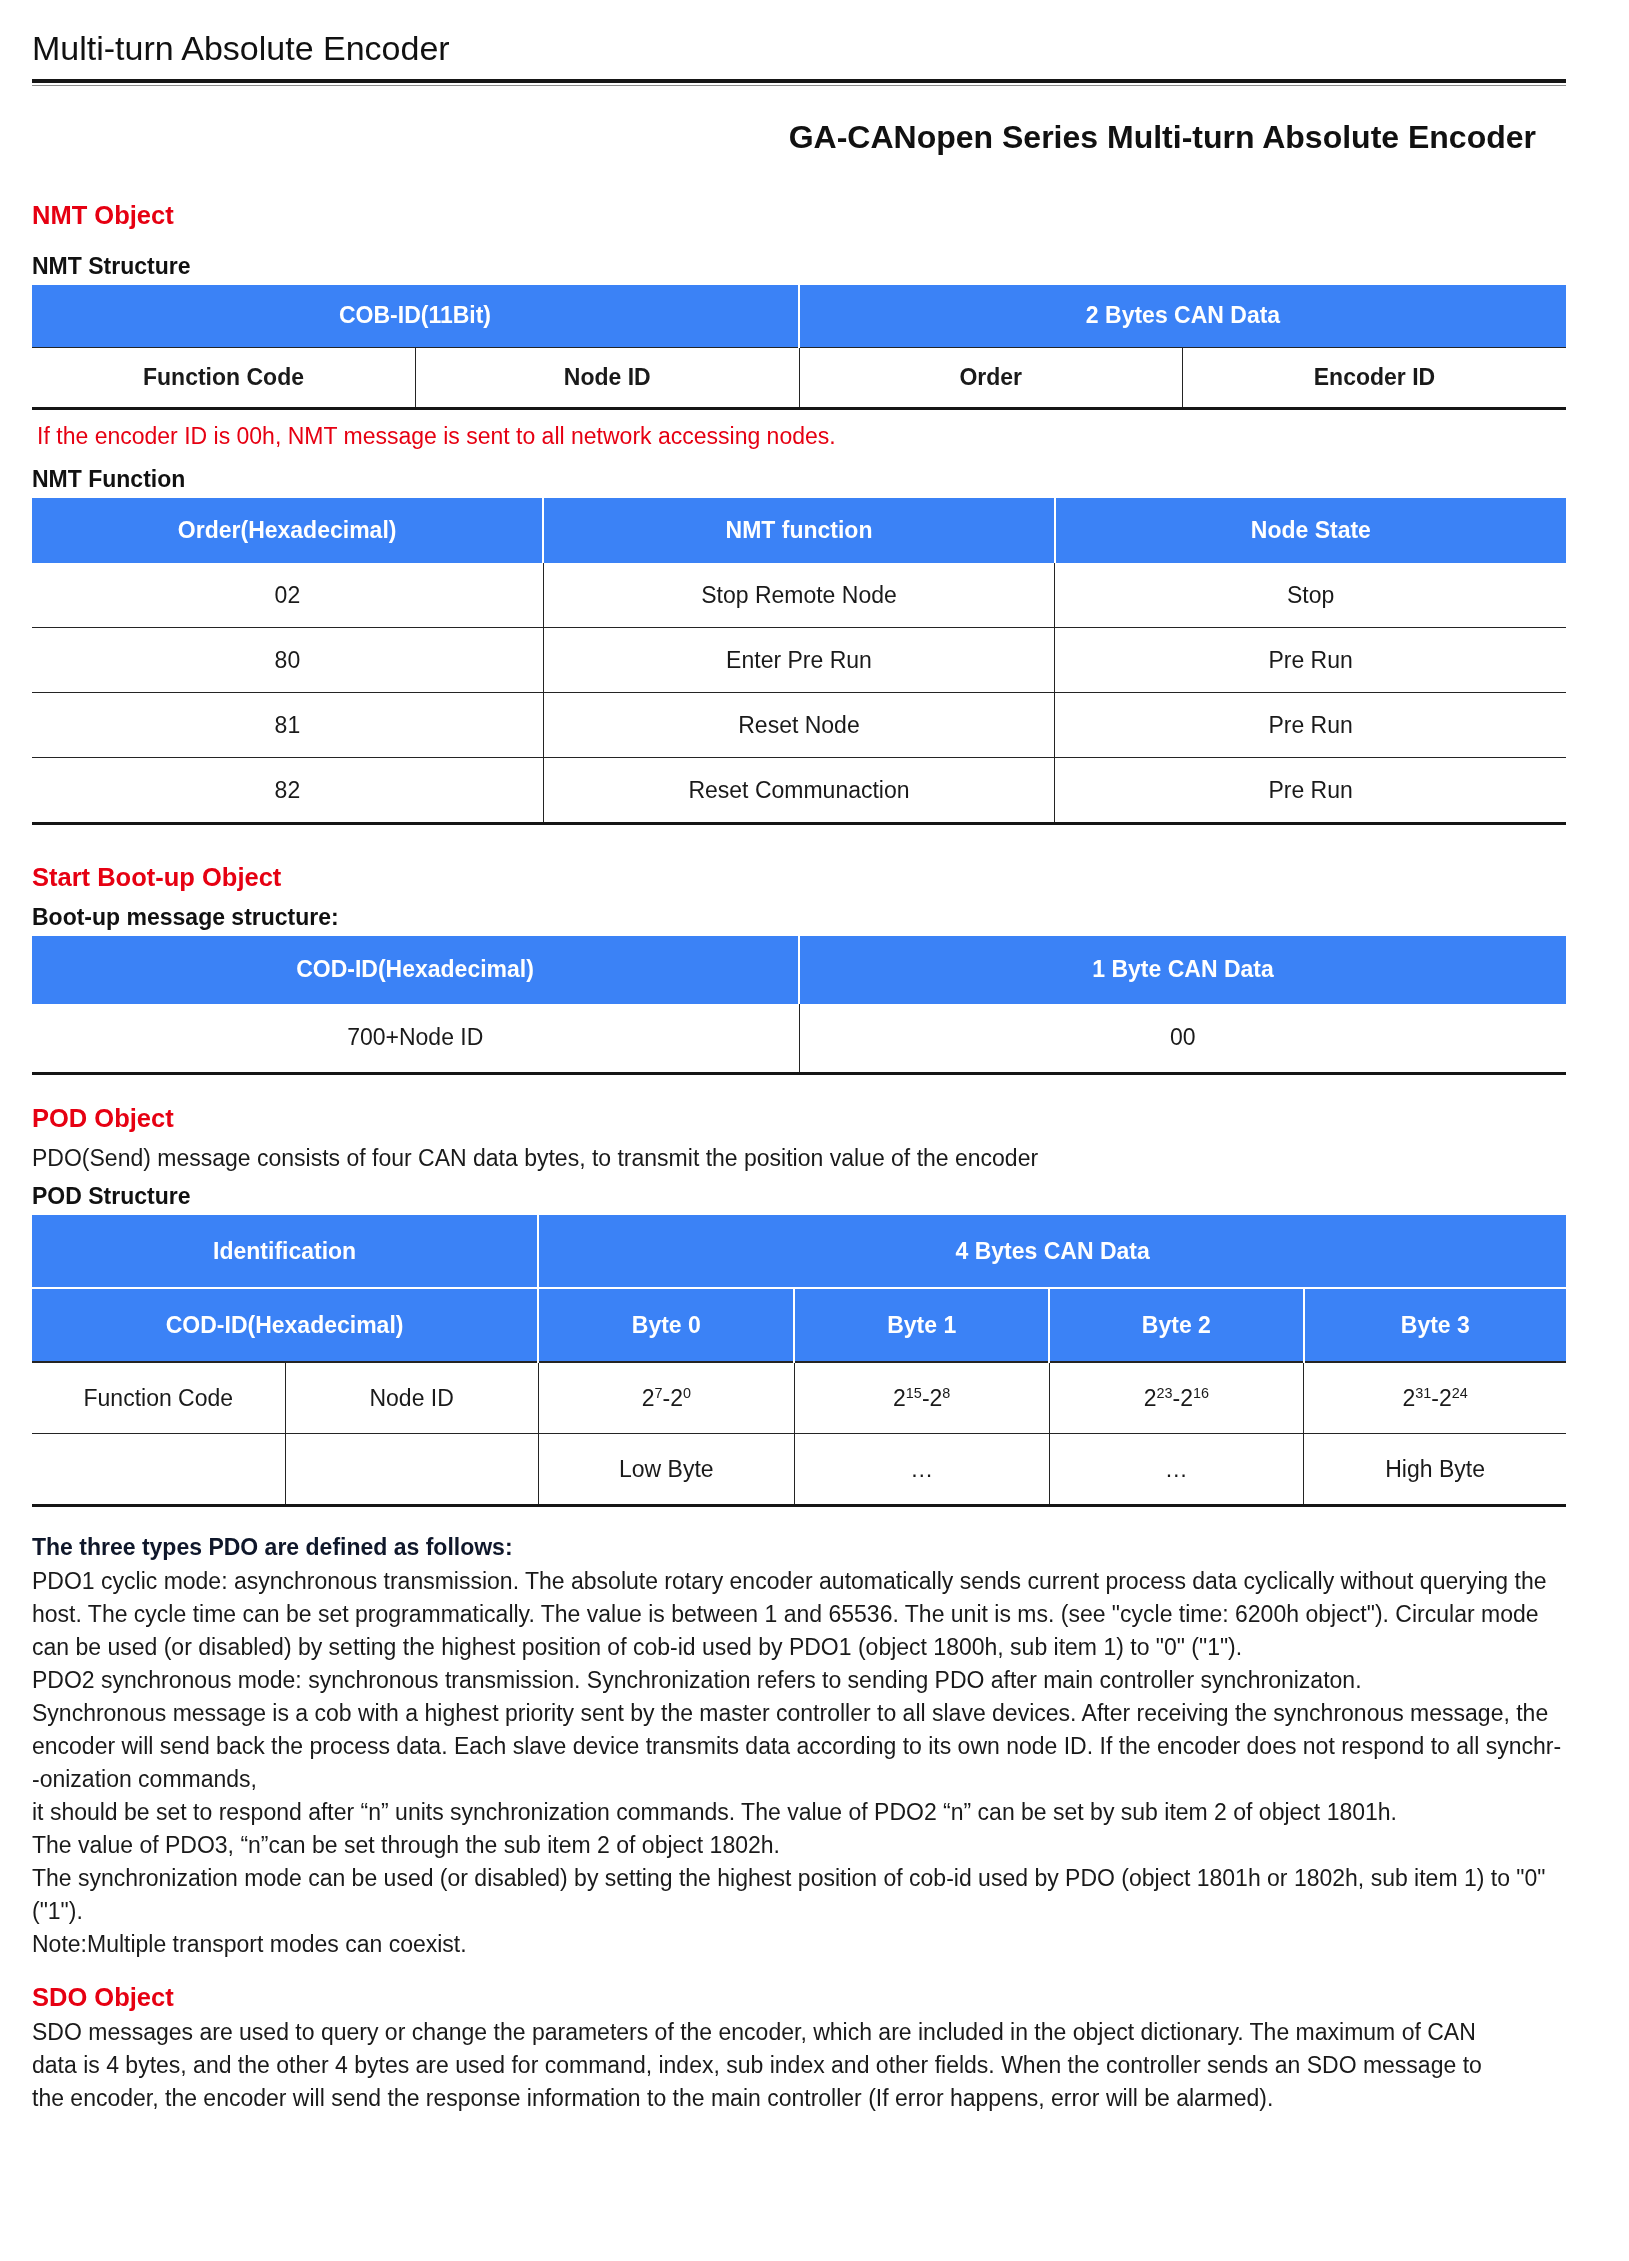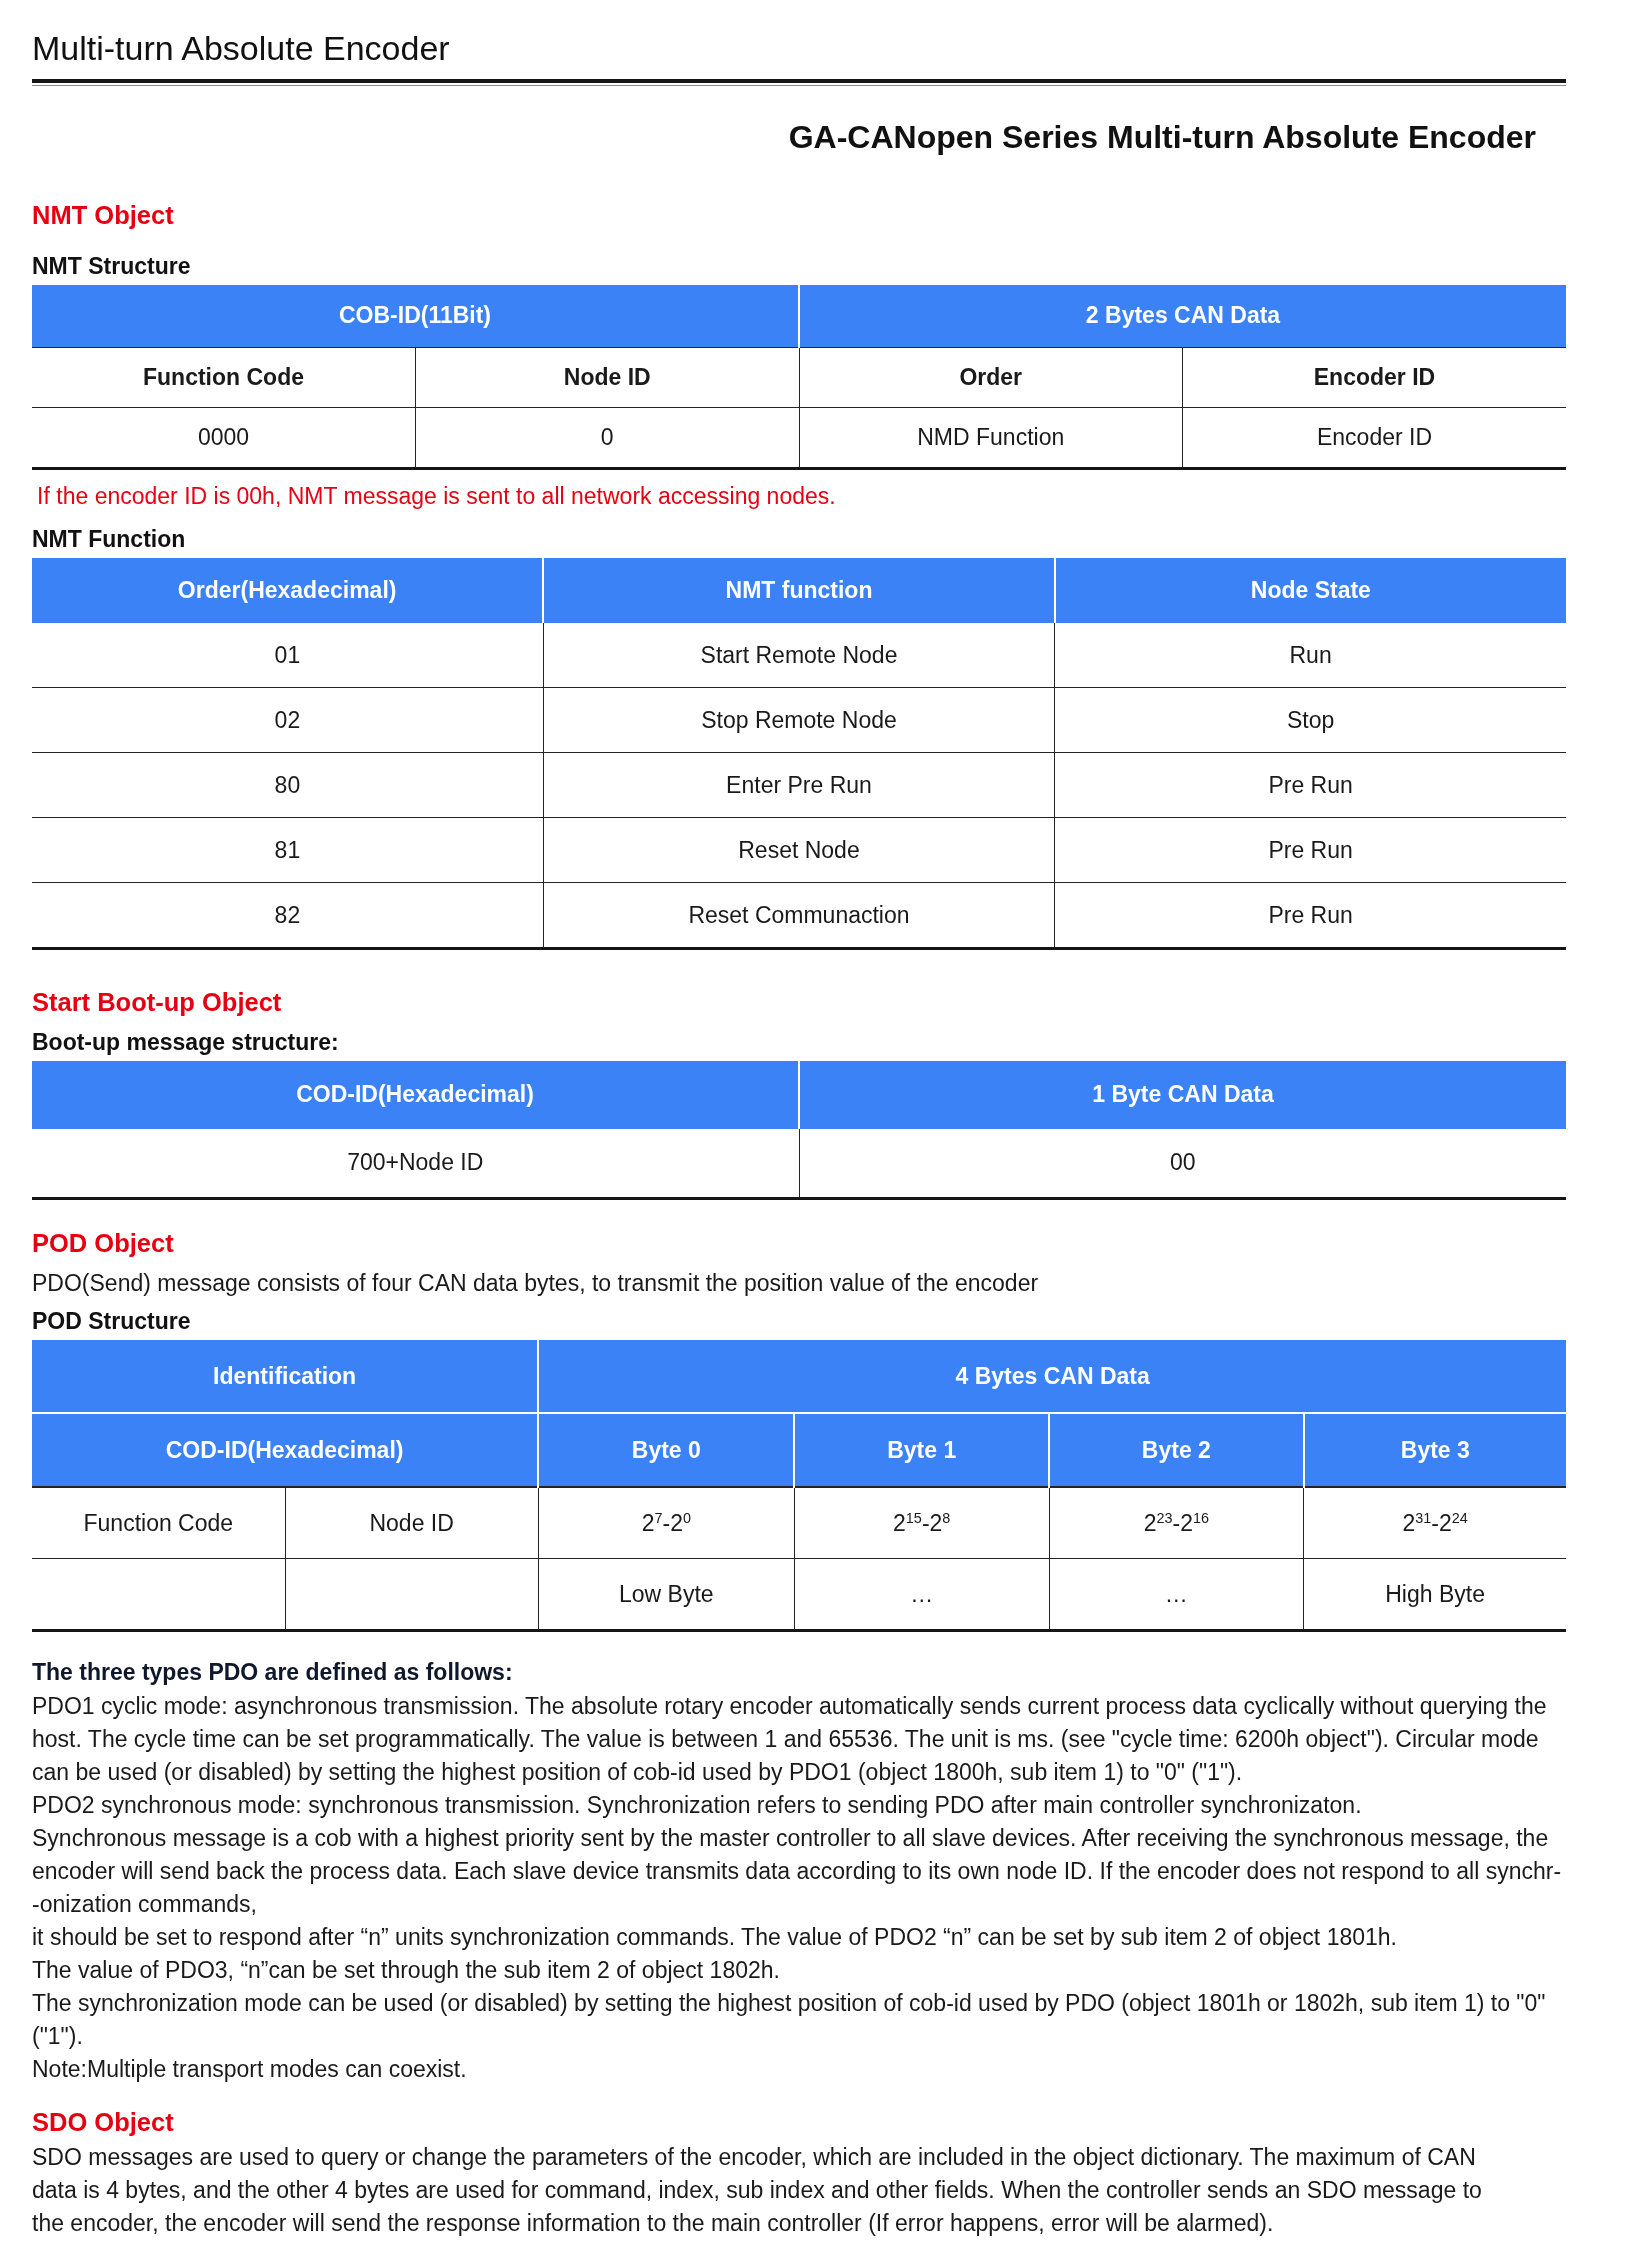--- a/index.html
+++ b/index.html
@@ -165,26 +165,20 @@
         <th colspan="2">2 Bytes CAN Data</th>
       </tr>
     </thead>
     <tbody>
       <tr class="subhead">
         <td>Function Code</td>
         <td>Node ID</td>
         <td>Order</td>
         <td>Encoder ID</td>
       </tr>
-      <tr>
-        <td>0000</td>
-        <td>0</td>
-        <td>NMD Function</td>
-        <td>Encoder ID</td>
-      </tr>
     </tbody>
   </table>
 
   <div class="red-note">If the encoder ID is 00h, NMT message is sent to all network accessing nodes.</div>
 
   <div class="sub-label mt18">NMT Function</div>
 
   <table class="t t2">
     <colgroup>
         <col style="width:33.33%">
@@ -192,25 +186,20 @@
         <col style="width:33.33%">
       </colgroup>
     <thead>
       <tr>
         <th>Order(Hexadecimal)</th>
         <th>NMT function</th>
         <th>Node State</th>
       </tr>
     </thead>
     <tbody>
-      <tr>
-        <td>01</td>
-        <td>Start Remote Node</td>
-        <td>Run</td>
-      </tr>
       <tr>
         <td>02</td>
         <td>Stop Remote Node</td>
         <td>Stop</td>
       </tr>
       <tr>
         <td>80</td>
         <td>Enter Pre Run</td>
         <td>Pre Run</td>
       </tr>

